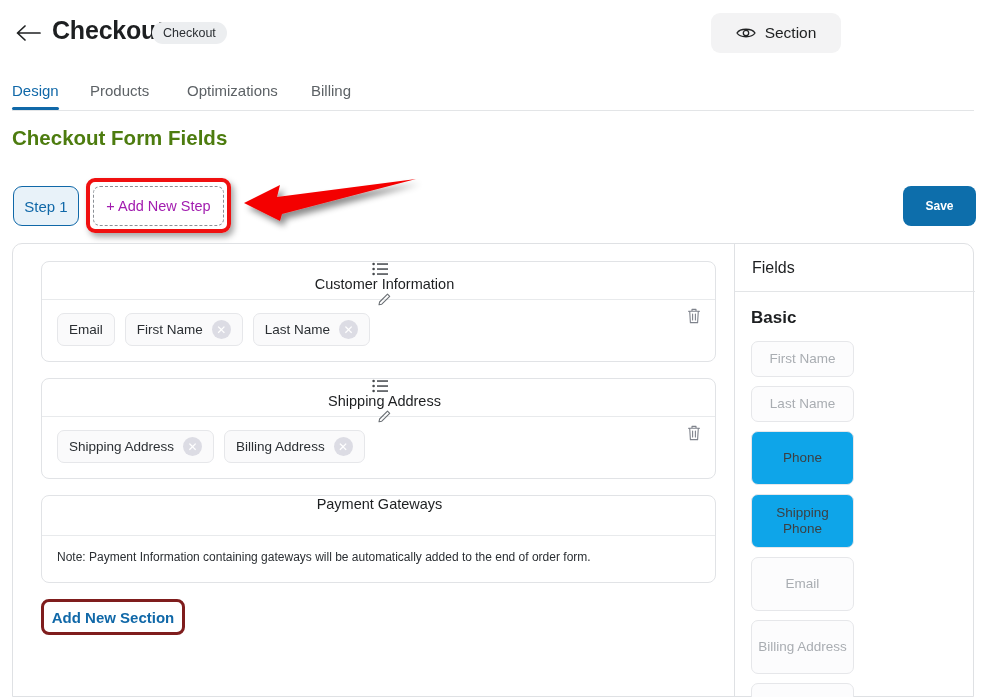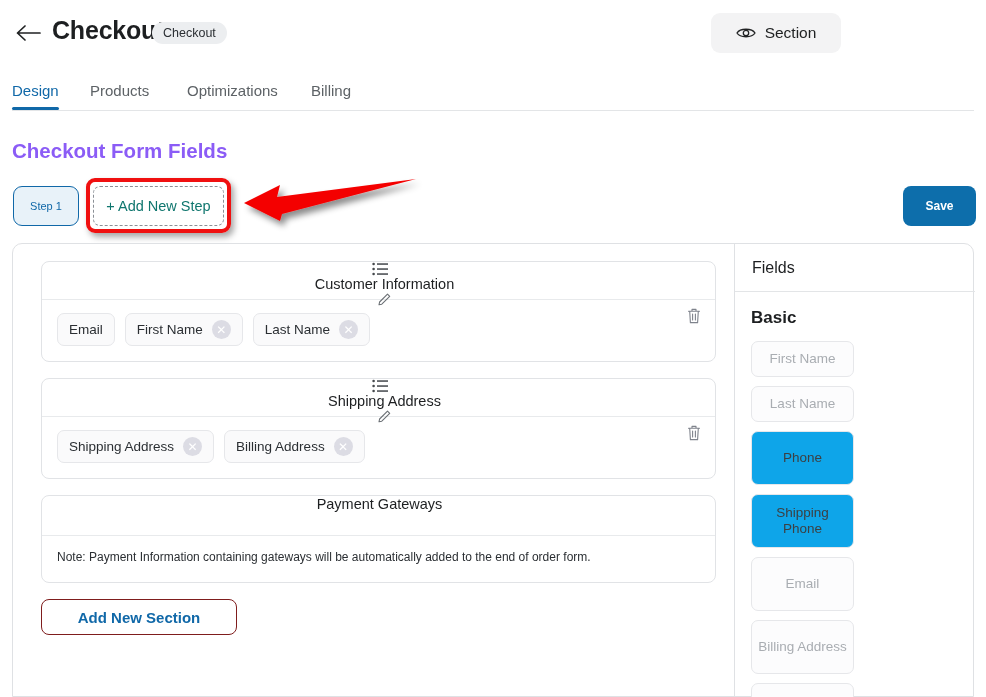--- a/index.html
+++ b/index.html
@@ -59,45 +59,45 @@
     content: ""; position: absolute; left: 0; right: 0; bottom: 0;
     height: 3px; background: #1068a8; border-radius: 2px;
   }
   .tabs-rule {
     position: absolute; left: 12px; top: 110px; width: 962px; height: 1px;
     background: #e3e5e7;
   }
 
   
   .form-heading {
-    position: absolute; left: 12px; top: 139px;
-    font-size: 20.5px; font-weight: 700; color: #8b5cf6;
+    position: absolute; left: 12px; top: 126px;
+    font-size: 20.5px; font-weight: 700; color: #4d7c0f;
   }
 
   
   .step-pill {
     position: absolute; left: 13px; top: 186px;
     width: 66px; height: 40px;
     background: #e8f2f9; border: 1px solid #1068a8; border-radius: 9px;
-    color: #1068a8; font-size: 11px;
+    color: #1068a8; font-size: 15px;
     display: flex; align-items: center; justify-content: center; cursor: pointer;
     font-family: "Liberation Sans", sans-serif;
   }
   .add-step-highlight {
     position: absolute; left: 86px; top: 178px;
     width: 145px; height: 55px;
     border: 4px solid #f01010; border-radius: 9px;
     box-shadow: 3px 4px 6px rgba(0,0,0,0.35);
     pointer-events: none;
   }
   .add-step-btn {
     position: absolute; left: 93px; top: 186px;
     width: 131px; height: 40px;
     background: #ffffff; border: 1px dashed #8b9096; border-radius: 7px;
-    font-size: 14.5px; color: #0f766e; cursor: pointer;
+    font-size: 14.5px; color: #a21caf; cursor: pointer;
     display: flex; align-items: center; justify-content: center;
     font-family: "Liberation Sans", sans-serif;
   }
   .arrow-svg { position: absolute; left: 236px; top: 170px; pointer-events: none; }
 
   .save-btn {
     position: absolute; left: 903px; top: 186px;
     width: 73px; height: 40px;
     background: #0d6eab; border: none; border-radius: 8px;
     color: #ffffff; font-size: 12px; font-weight: 700; cursor: pointer;
@@ -150,22 +150,22 @@
     background: #dcdce4; color: #ffffff;
     display: flex; align-items: center; justify-content: center;
     font-size: 12px; line-height: 1; cursor: pointer;
   }
   .note-sec .sec-head { border-bottom: 1px solid #e8eaec; height: 40px; }
   .note-body {
     padding: 13px 17px 16px 15px;
     font-size: 12px; color: #2b2f33; line-height: 1.45;
   }
   .add-section-btn {
-    width: 196px; height: 36px;
-    background: #ffffff; border: 1px solid #7f1d1d; border-radius: 8px;
+    width: 144px; height: 36px;
+    background: #ffffff; border: 3px solid #7f1d1d; border-radius: 8px;
     color: #1068a8; font-size: 15px; font-weight: 700; cursor: pointer;
     display: flex; align-items: center; justify-content: center;
     font-family: "Liberation Sans", sans-serif;
   }
 
   
   .fields-head {
     height: 48px; display: flex; align-items: center;
     padding-left: 17px; border-bottom: 1px solid #e3e5e7;
     font-size: 16px; color: #1d1f21;

